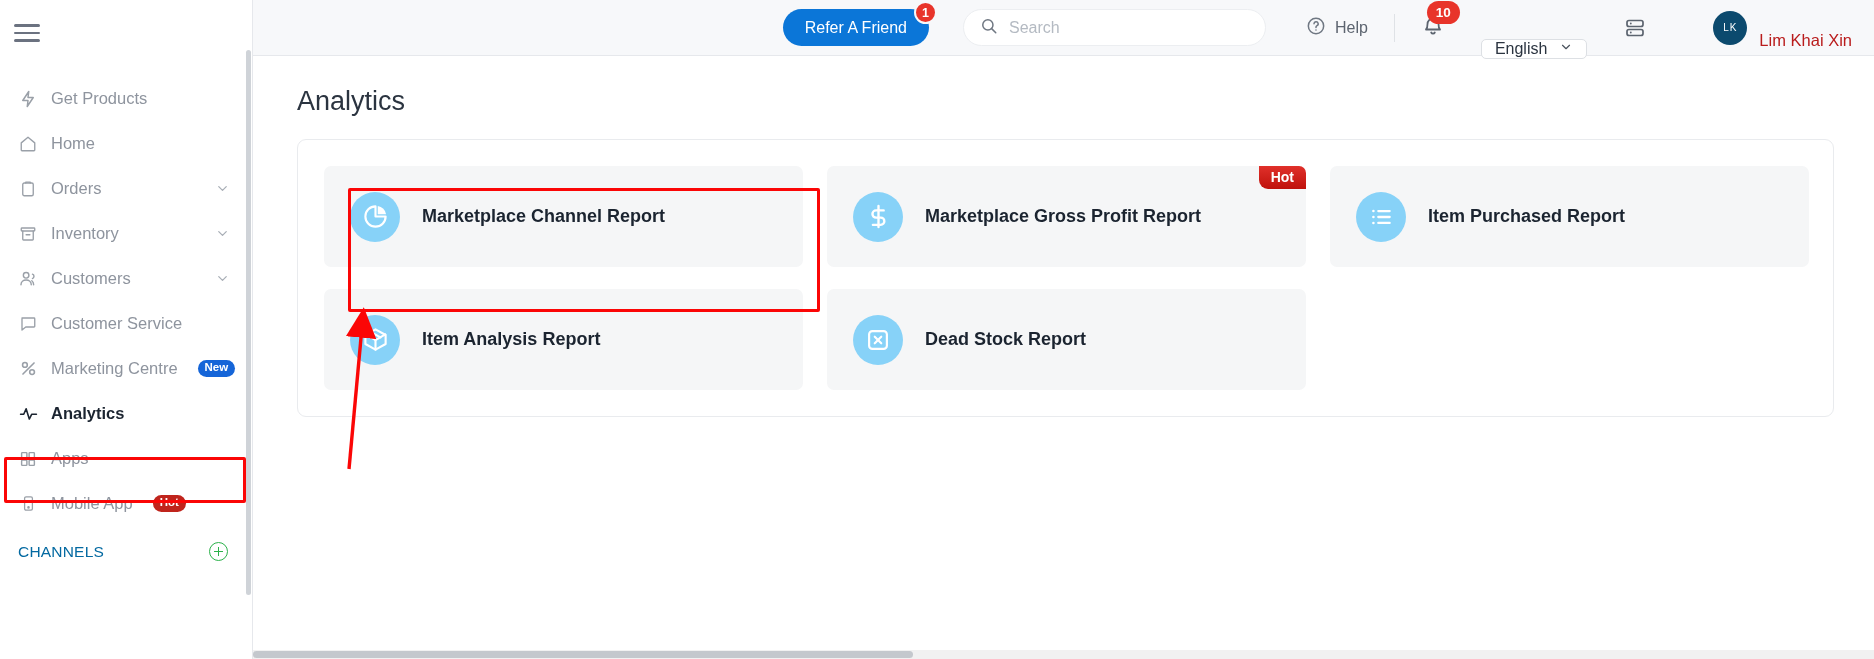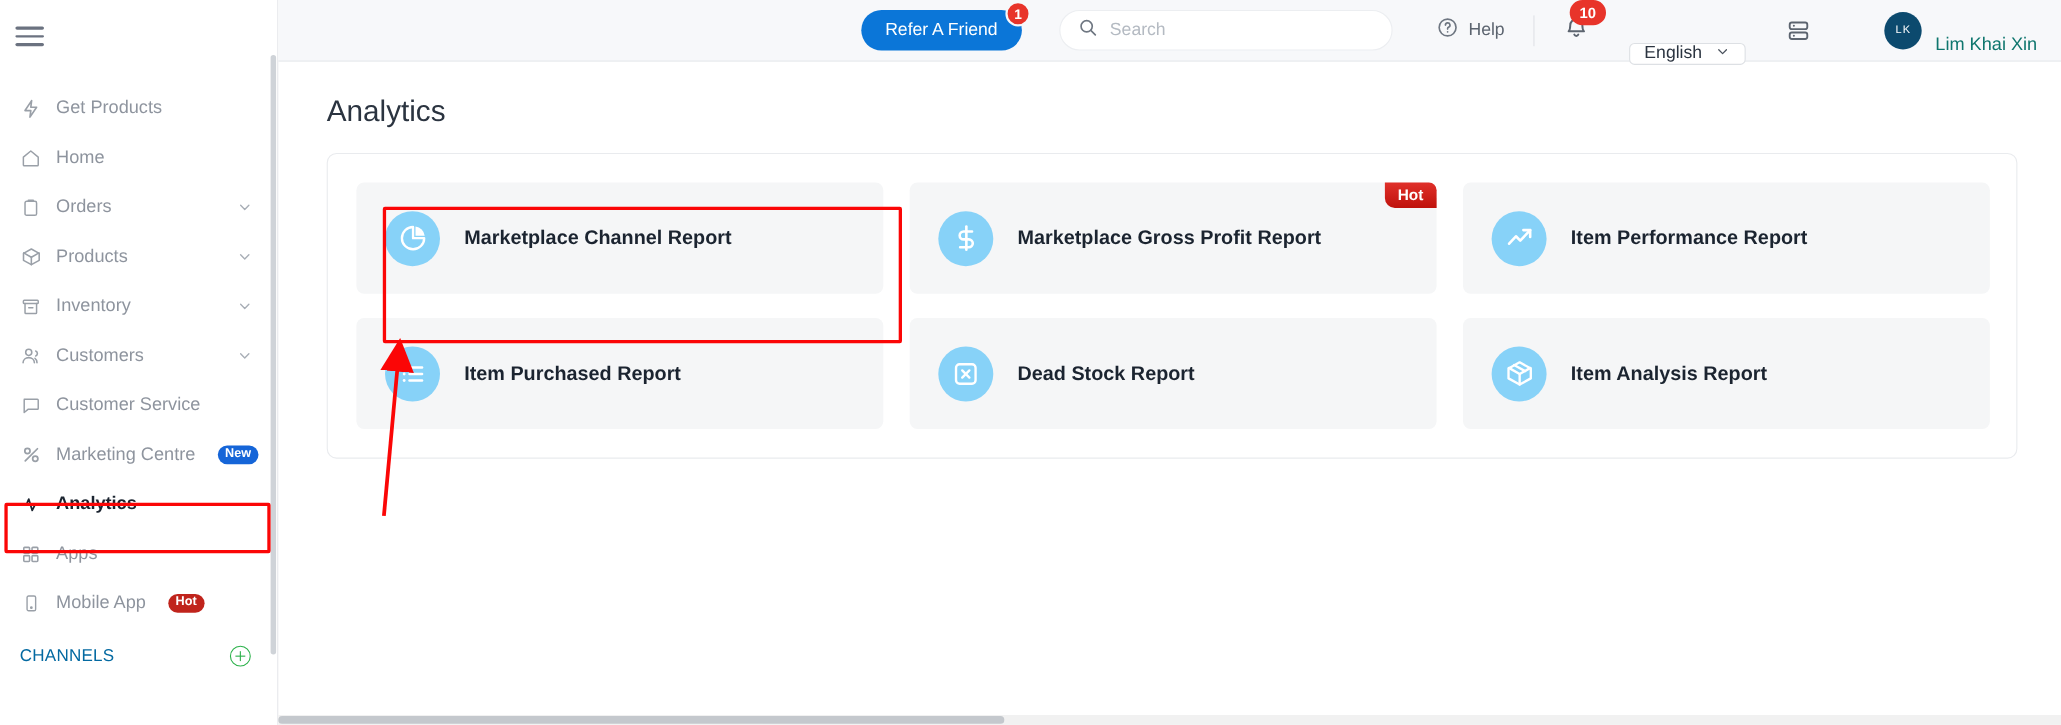--- a/index.html
+++ b/index.html
@@ -117,21 +117,21 @@
     background: #fff; display: flex; align-items: center; gap: 12px;
     padding: 0 13px; font-size: 16px; color: #2b3440; cursor: pointer; margin-top: 43px;
   }
   .server-icon { margin-left: 36px; cursor: pointer; display:flex; }
   .user-box { display: flex; align-items: center; gap: 12px; margin-left: 38px; cursor: pointer; }
   .avatar {
     width: 34px; height: 34px; border-radius: 50%; background: #0c4a6e;
     color: #fff; font-size: 10px; display: flex;
     align-items: center; justify-content: center; letter-spacing: 1px; margin-left: 28px;
   }
-  .user-name { font-size: 16.5px; color: #0f766e; white-space: nowrap; margin-top: 25px; }
+  .user-name { font-size: 16.5px; color: #b91c1c; white-space: nowrap; margin-top: 25px; }
 
   
   .content { flex: 1; background: #fff; padding: 30px 40px 0 44px; overflow: hidden; }
   .page-title { font-size: 27px; color: #2b3440; font-weight: 400; margin-bottom: 22px; }
   .panel {
     background: #fff; border: 1px solid #e9ebee; border-radius: 9px;
     padding: 26px 24px 26px 26px;
   }
   .grid { display: grid; grid-template-columns: repeat(3, 1fr); gap: 22px 24px; }
   .card {
@@ -208,35 +208,20 @@
             </svg>
         </span>
         <span class="lbl">Orders</span>
         <span class="chev">
           <svg width="15" height="15" viewBox="0 0 24 24" fill="none" stroke="currentColor" stroke-width="2" stroke-linecap="round" stroke-linejoin="round">
               <polyline points="6 9 12 15 18 9"></polyline>
             </svg>
         </span>
       </div>
 
-      <div class="nav-item">
-        <span class="ico">
-          <svg width="19" height="19" viewBox="0 0 24 24" fill="none" stroke="currentColor" stroke-width="1.8" stroke-linecap="round" stroke-linejoin="round">
-              <path d="M21 16V8l-9-5-9 5v8l9 5 9-5z"></path>
-              <polyline points="3.3 7.5 12 12.5 20.7 7.5"></polyline>
-              <line x1="12" y1="12.5" x2="12" y2="21"></line>
-            </svg>
-        </span>
-        <span class="lbl">Products</span>
-        <span class="chev">
-          <svg width="15" height="15" viewBox="0 0 24 24" fill="none" stroke="currentColor" stroke-width="2" stroke-linecap="round" stroke-linejoin="round">
-              <polyline points="6 9 12 15 18 9"></polyline>
-            </svg>
-        </span>
-      </div>
 
       <div class="nav-item">
         <span class="ico">
           <svg width="18" height="18" viewBox="0 0 24 24" fill="none" stroke="currentColor" stroke-width="1.8" stroke-linecap="round" stroke-linejoin="round">
               <rect x="3" y="4" width="18" height="4" rx="1"></rect>
               <path d="M5 8v11a1 1 0 0 0 1 1h12a1 1 0 0 0 1-1V8"></path>
               <line x1="9.5" y1="13" x2="14.5" y2="13"></line>
             </svg>
         </span>
         <span class="lbl">Inventory</span>
@@ -412,67 +397,58 @@
             <span class="hot-tag">Hot</span>
             <span class="card-ico">
               <svg width="27" height="27" viewBox="0 0 24 24" fill="none" stroke="#fff" stroke-width="2.1" stroke-linecap="round" stroke-linejoin="round">
                   <line x1="12" y1="2.6" x2="12" y2="21.4"></line>
                   <path d="M16.6 6.6H9.8a3.2 3.2 0 0 0 0 6.4h4.2a3.2 3.2 0 0 1 0 6.4H7"></path>
                 </svg>
             </span>
             <span class="card-label">Marketplace Gross Profit Report</span>
           </div>
 
-          <div class="card">
-            <span class="card-ico">
-              <svg width="27" height="27" viewBox="0 0 24 24" fill="none" stroke="#fff" stroke-width="2.1" stroke-linecap="round" stroke-linejoin="round">
-                  <polyline points="3.5 16.5 9 10.5 12.5 14 20.5 5.5"></polyline>
-                  <polyline points="15 5.5 20.5 5.5 20.5 11"></polyline>
-                </svg>
-            </span>
-            <span class="card-label">Item Performance Report</span>
-          </div>
 
           <div class="card">
             <span class="card-ico">
               <svg width="26" height="26" viewBox="0 0 24 24" fill="none" stroke="#fff" stroke-width="2.1" stroke-linecap="round">
                   <line x1="9.5" y1="6.5" x2="20" y2="6.5"></line>
                   <line x1="9.5" y1="12" x2="20" y2="12"></line>
                   <line x1="9.5" y1="17.5" x2="20" y2="17.5"></line>
                   <circle cx="5" cy="6.5" r="1.2" fill="#fff" stroke="none"></circle>
                   <circle cx="5" cy="12" r="1.2" fill="#fff" stroke="none"></circle>
                   <circle cx="5" cy="17.5" r="1.2" fill="#fff" stroke="none"></circle>
                 </svg>
             </span>
             <span class="card-label">Item Purchased Report</span>
           </div>
 
           <div class="card">
             <span class="card-ico">
-              <svg width="26" height="26" viewBox="0 0 24 24" fill="none" stroke="#fff" stroke-width="2" stroke-linecap="round" stroke-linejoin="round">
-                  <rect x="3.8" y="3.8" width="16.4" height="16.4" rx="3"></rect>
-                  <line x1="9" y1="9" x2="15" y2="15"></line>
-                  <line x1="15" y1="9" x2="9" y2="15"></line>
-                </svg>
-            </span>
-            <span class="card-label">Dead Stock Report</span>
-          </div>
-
-          <div class="card">
-            <span class="card-ico">
               <svg width="27" height="27" viewBox="0 0 24 24" fill="none" stroke="#fff" stroke-width="1.9" stroke-linecap="round" stroke-linejoin="round">
                   <path d="M21 16V8l-9-5-9 5v8l9 5 9-5z"></path>
                   <polyline points="3.3 7.5 12 12.5 20.7 7.5"></polyline>
                   <line x1="12" y1="12.5" x2="12" y2="21"></line>
                   <line x1="7.5" y1="5.2" x2="16.4" y2="10.1"></line>
                 </svg>
             </span>
             <span class="card-label">Item Analysis Report</span>
           </div>
 
+          <div class="card">
+            <span class="card-ico">
+              <svg width="26" height="26" viewBox="0 0 24 24" fill="none" stroke="#fff" stroke-width="2" stroke-linecap="round" stroke-linejoin="round">
+                  <rect x="3.8" y="3.8" width="16.4" height="16.4" rx="3"></rect>
+                  <line x1="9" y1="9" x2="15" y2="15"></line>
+                  <line x1="15" y1="9" x2="9" y2="15"></line>
+                </svg>
+            </span>
+            <span class="card-label">Dead Stock Report</span>
+          </div>
+
         </div>
       </section>
     </main>
 
     <div class="hscroll">
       <div class="hscroll-thumb"></div>
     </div>
   </div>
 
   <div class="anno-box" style="left:4px; top:457px; width:242px; height:46px;"></div>

